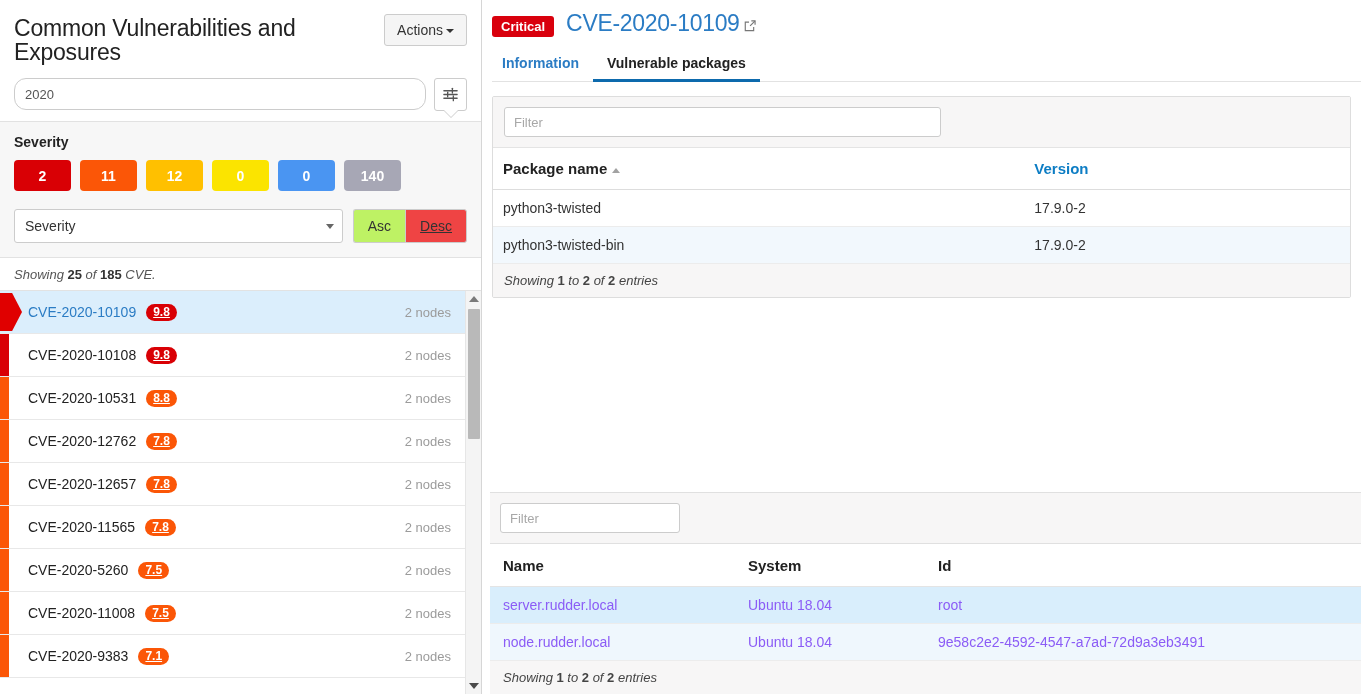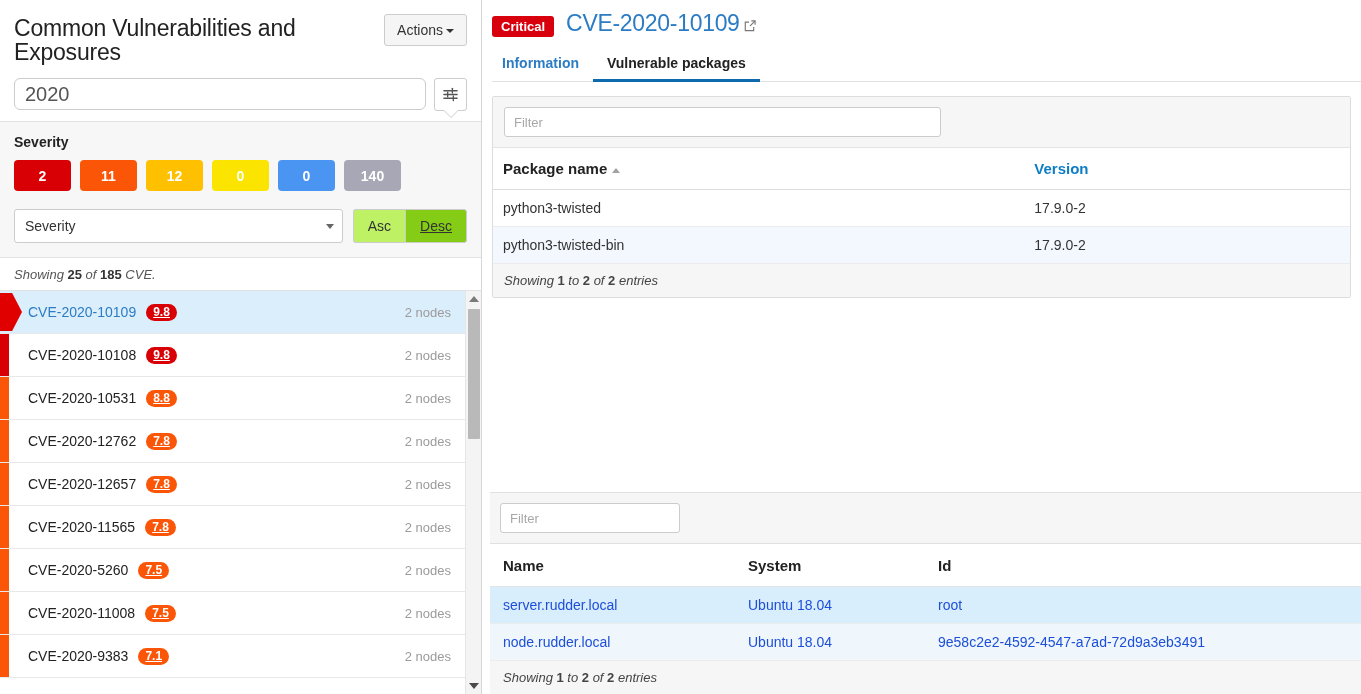--- a/index.html
+++ b/index.html
@@ -34,22 +34,22 @@
     padding: 7px 12px; font-size: 14px; color: #333; cursor: pointer;
     white-space: nowrap;
   }
   .caret {
     display: inline-block; width: 0; height: 0; margin-left: 3px;
     border-left: 4px solid transparent; border-right: 4px solid transparent;
     border-top: 4px solid #333; vertical-align: middle;
   }
   .search-row { display: flex; align-items: flex-start; gap: 8px; margin-top: 14px; }
   .search-input {
-    flex: 1; height: 32px; border: 1px solid #ccc; border-radius: 6px;
-    padding: 4px 10px; font-size: 20px; color: #555;
+    flex: 1; height: 32px; border: 1px solid #ccc; border-radius: 12px;
+    padding: 4px 10px; font-size: 13px; color: #555;
     font-family: "Liberation Sans", sans-serif; background: #fff;
     outline: none;
   }
   .filter-toggle {
     position: relative; width: 33px; height: 33px;
     border: 1px solid #ccc; border-radius: 3px; background: #fff;
     cursor: pointer; display: flex; align-items: center; justify-content: center;
   }
   .filter-toggle::after {
     content: ""; position: absolute; left: 50%; bottom: -7px;
@@ -92,21 +92,21 @@
     border-top: 5px solid #666;
   }
   .btn-group { display: flex; }
   .bg-btn {
     background: #bef264; border: 1px solid #ccc; padding: 0 14px; height: 34px;
     font-size: 14px; color: #333; cursor: pointer;
     font-family: "Liberation Sans", sans-serif;
   }
   .bg-btn:first-child { border-radius: 3px 0 0 3px; border-right: none; }
   .bg-btn:last-child { border-radius: 0 3px 3px 0; }
-  .bg-btn.active { background: #84cc16; text-decoration: underline; }
+  .bg-btn.active { background: #ef4444; text-decoration: underline; }
 
   .showing-line {
     padding: 9px 14px 8px 14px; font-size: 13px; color: #555;
     font-style: italic; border-bottom: 1px solid #e2e2e2;
   }
   .showing-line b { font-style: normal; font-weight: bold; color: #333; }
 
   .cve-list-wrap { flex: 1; position: relative; overflow: hidden; }
   .cve-list { position: absolute; inset: 0 16px 0 0; overflow: hidden; }
   .cve-item {
@@ -219,21 +219,21 @@
     background: #f7f6f6; border-top: 1px solid #e0e0e0; border-bottom: 1px solid #e0e0e0;
     padding: 10px 10px; margin-left: 8px;
   }
   .nodes-table-wrap { padding: 0 0 0 8px; }
   table.nt { width: 100%; border-collapse: collapse; table-layout: fixed; }
   table.nt th {
     text-align: left; font-size: 15px; font-weight: bold; color: #222;
     padding: 13px 10px 12px 13px; border-bottom: 1px solid #e4e4e4; background: #fff;
   }
   table.nt td {
-    font-size: 14px; color: #1d4ed8; padding: 10px 10px 10px 13px;
+    font-size: 14px; color: #8b5cf6; padding: 10px 10px 10px 13px;
     border-bottom: 1px solid #ececec;
   }
   table.nt tr.r1 td { background: #d9eefc; }
   table.nt tr.r2 td { background: #eff7fd; }
   .nt-foot {
     background: #f7f6f6; padding: 9px 13px; font-size: 13px; color: #444;
     font-style: italic; margin-left: 8px;
   }
   .nt-foot b { font-style: normal; font-weight: bold; }
   .spacer { flex: 1; }

